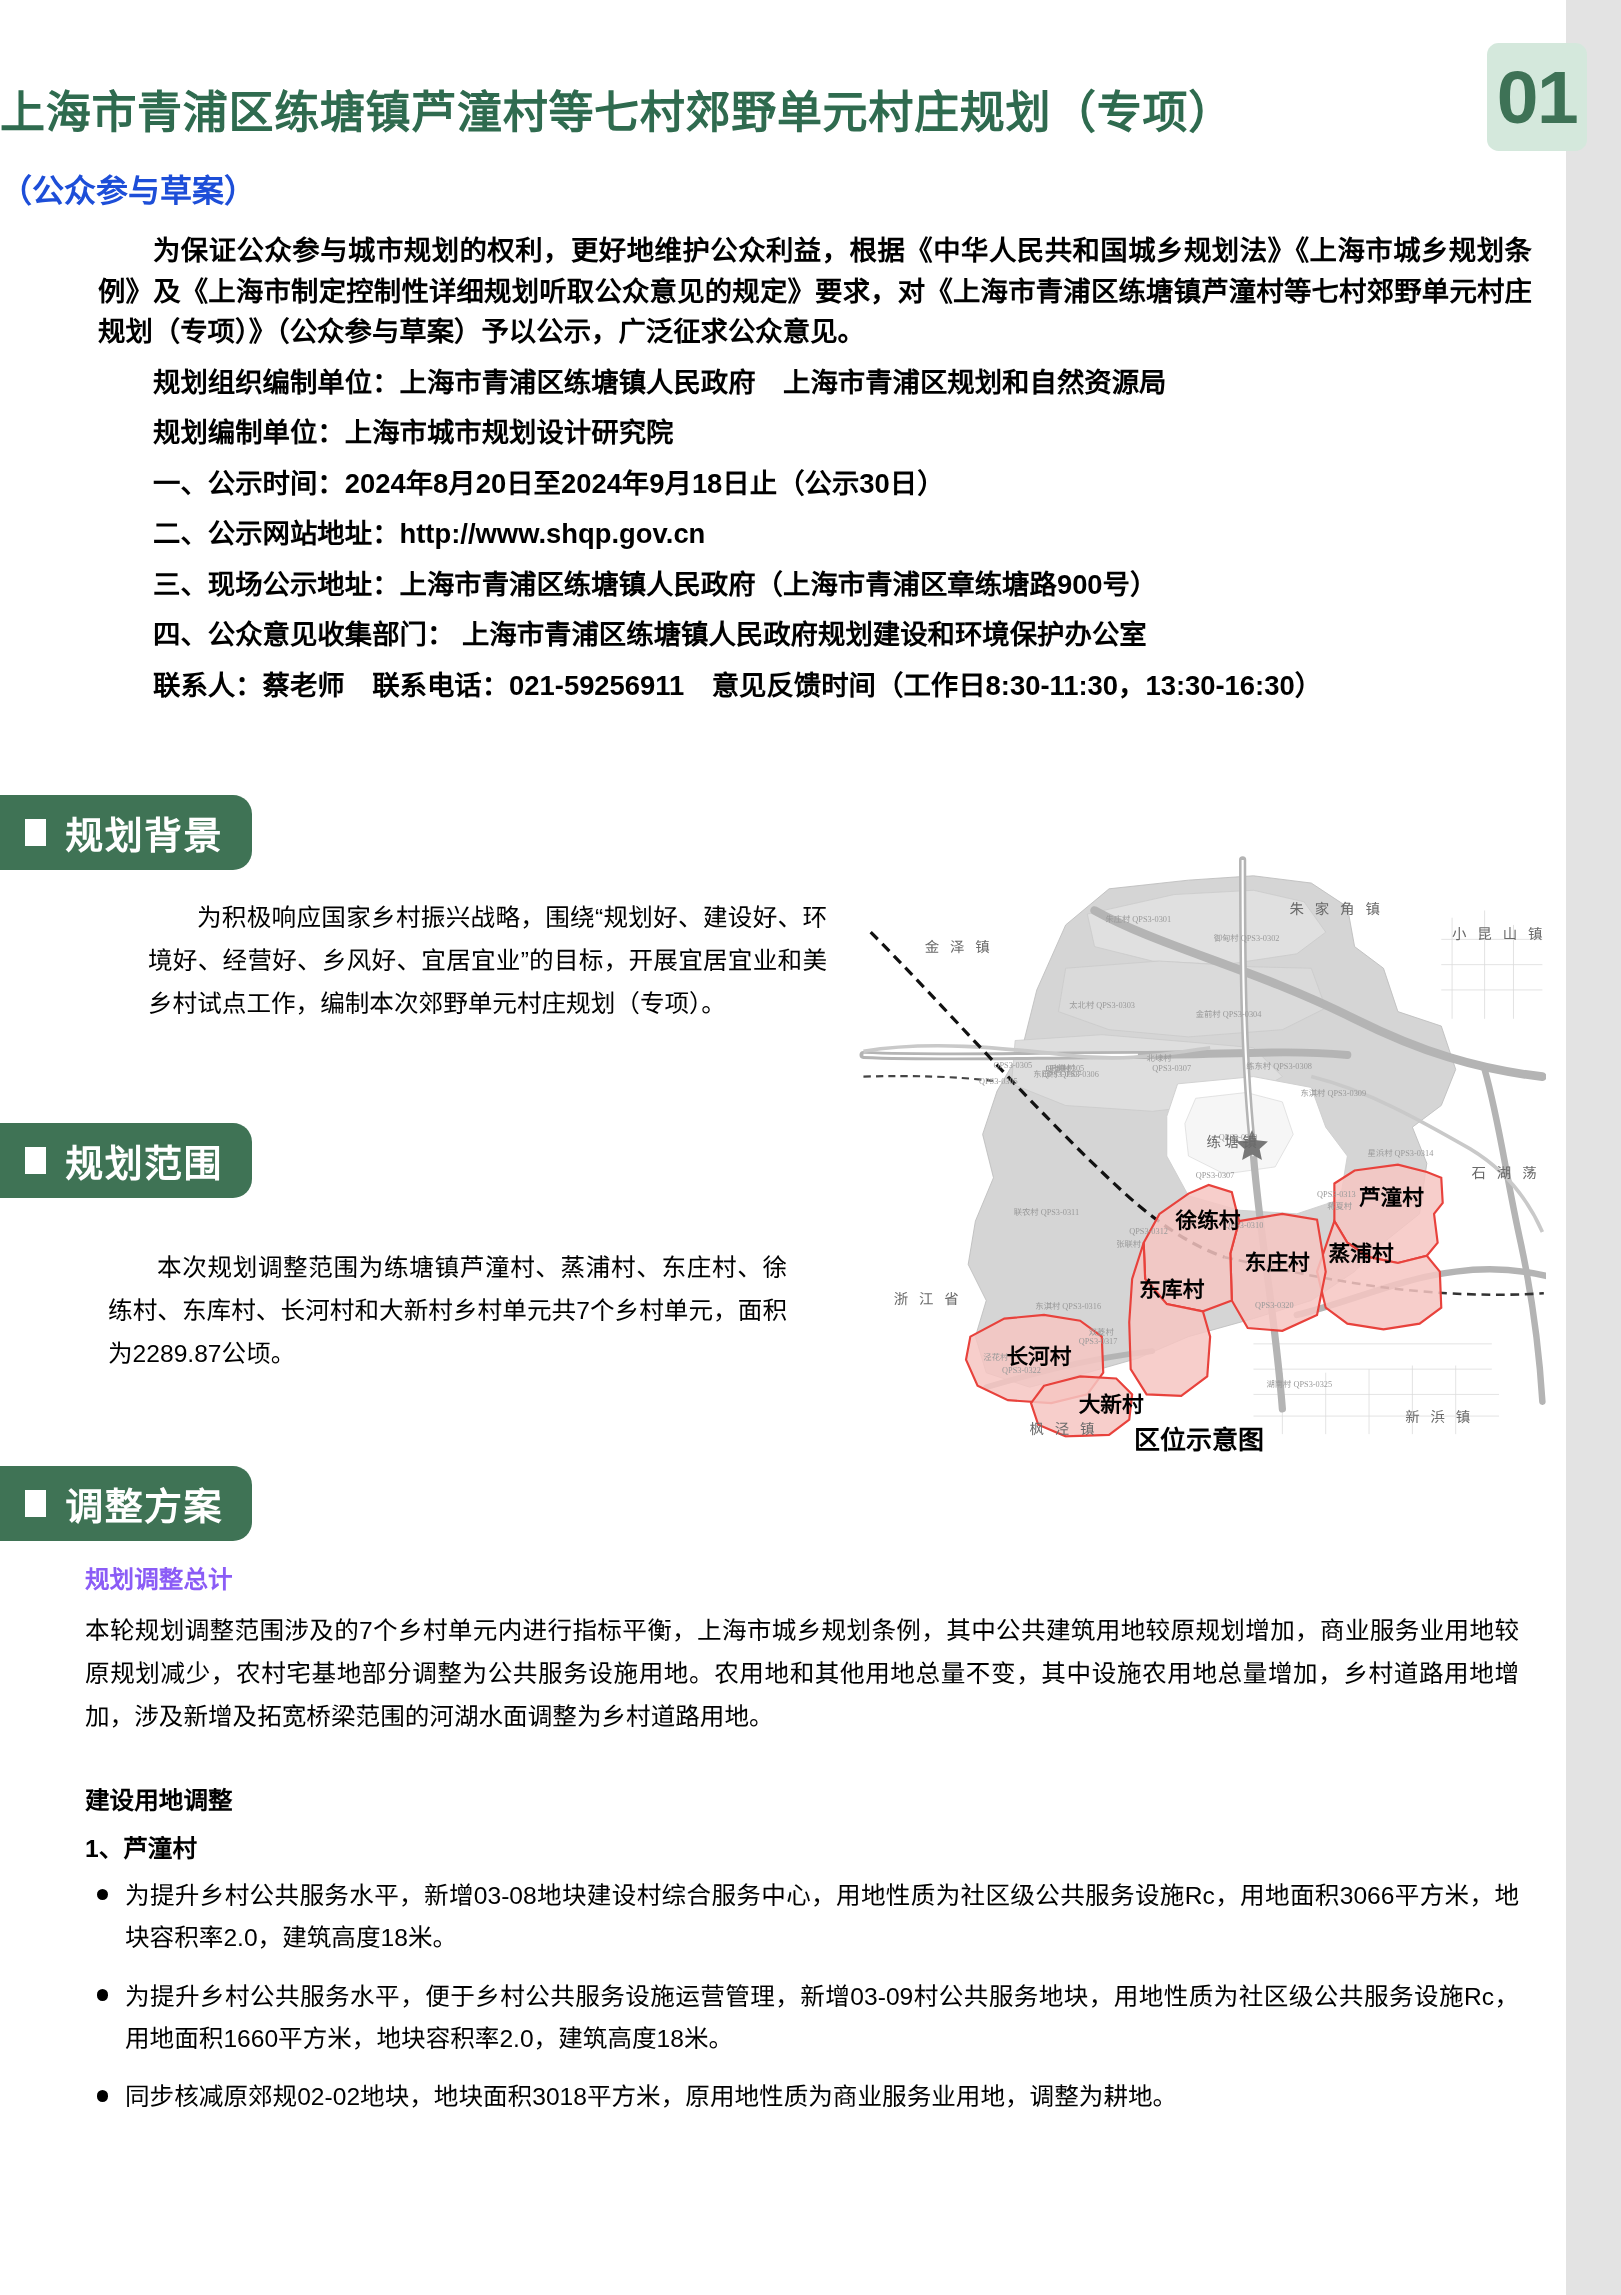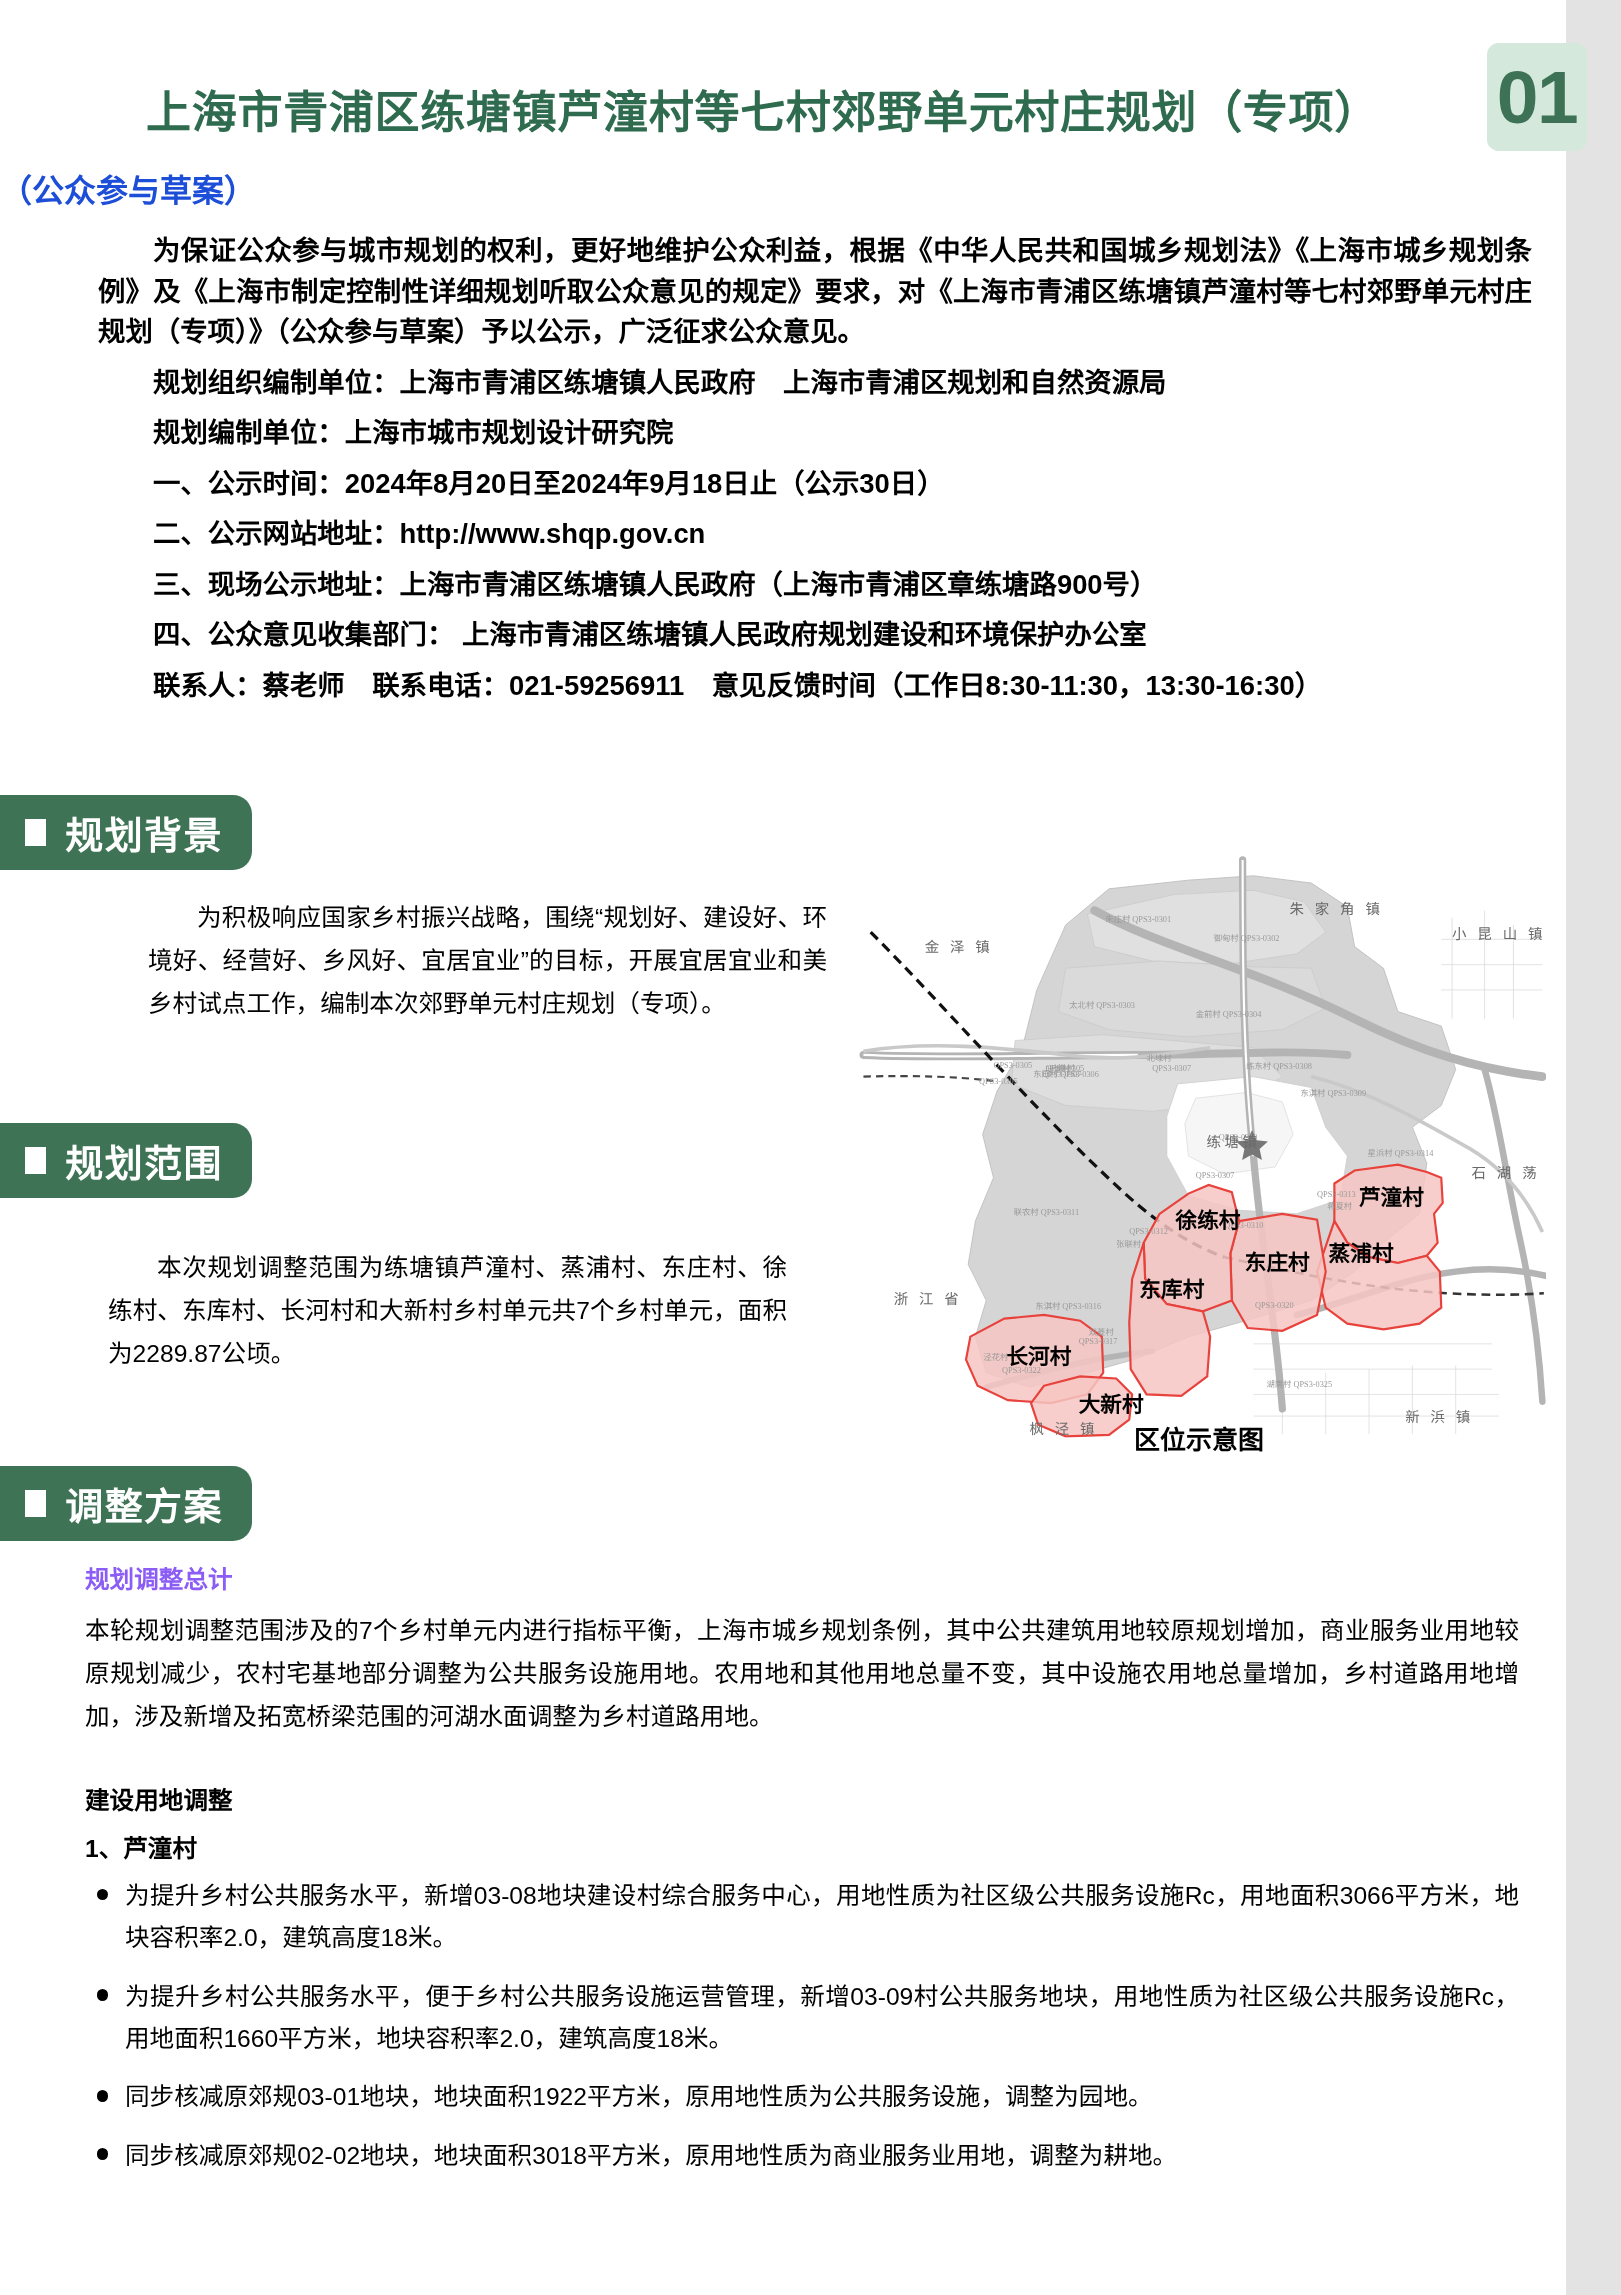--- a/index.html
+++ b/index.html
@@ -29,25 +29,23 @@
     z-index:5;
     display:flex; align-items:center; justify-content:center;
   }
   .num-badge span{
     font-size:75px; font-weight:bold; color:#3e7256;
     letter-spacing:-1.4px; line-height:1;
   }
   
   .doc-title{
     position:absolute; top:76px; left:0; width:1502px;
-    text-align:center;
     font-size:45px; font-weight:bold; color:#2f6b4f;
     letter-spacing:0.7px;
     z-index:4;
-    margin-left:12px;
   }
   .doc-subtitle{
     position:absolute; top:165px; left:0; width:1502px;
     text-align:left;
     font-size:32px; font-weight:bold; color:#1d4ed8;
     z-index:4;
   }
   
   .intro{
     position:absolute; top:231px; left:98px; width:1434px;
@@ -324,17 +322,16 @@
   <h4>规划调整总计</h4>
   <p class="para">本轮规划调整范围涉及的7个乡村单元内进行指标平衡，上海市城乡规划条例，其中公共建筑用地较原规划增加，商业服务业用地较原规划减少，农村宅基地部分调整为公共服务设施用地。农用地和其他用地总量不变，其中设施农用地总量增加，乡村道路用地增加，涉及新增及拓宽桥梁范围的河湖水面调整为乡村道路用地。</p>
 </div>
 
 <div class="plan" style="top:1780px;">
   <h5>建设用地调整</h5>
   <h5>1、芦潼村</h5>
   <ul class="bullets">
     <li>为提升乡村公共服务水平，新增03-08地块建设村综合服务中心，用地性质为社区级公共服务设施Rc，用地面积3066平方米，地块容积率2.0，建筑高度18米。</li>
     <li>为提升乡村公共服务水平，便于乡村公共服务设施运营管理，新增03-09村公共服务地块，用地性质为社区级公共服务设施Rc，用地面积1660平方米，地块容积率2.0，建筑高度18米。</li>
-    <li>同步核减原郊规03-01地块，地块面积1922平方米，原用地性质为公共服务设施，调整为园地。</li>
     <li>同步核减原郊规02-02地块，地块面积3018平方米，原用地性质为商业服务业用地，调整为耕地。</li>
   </ul>
 </div>
 
 
 </body></html>

